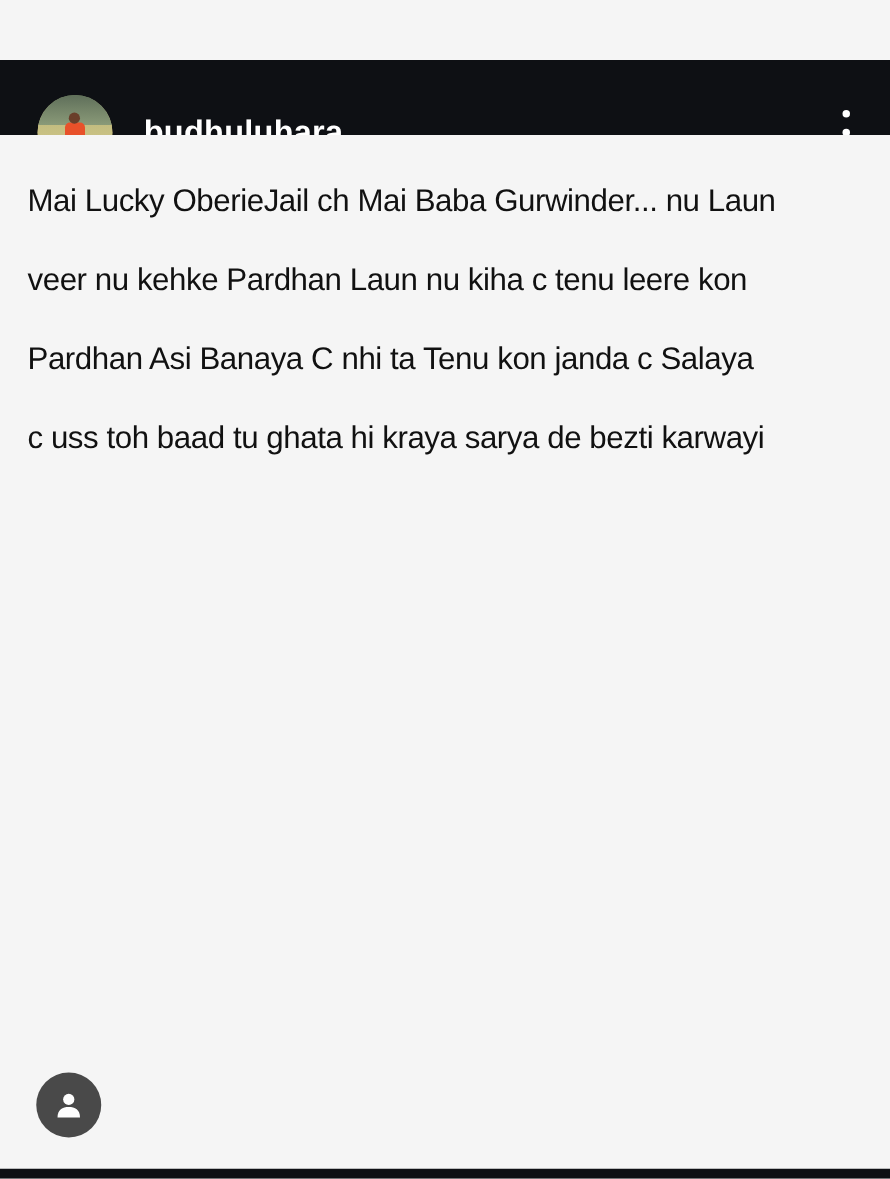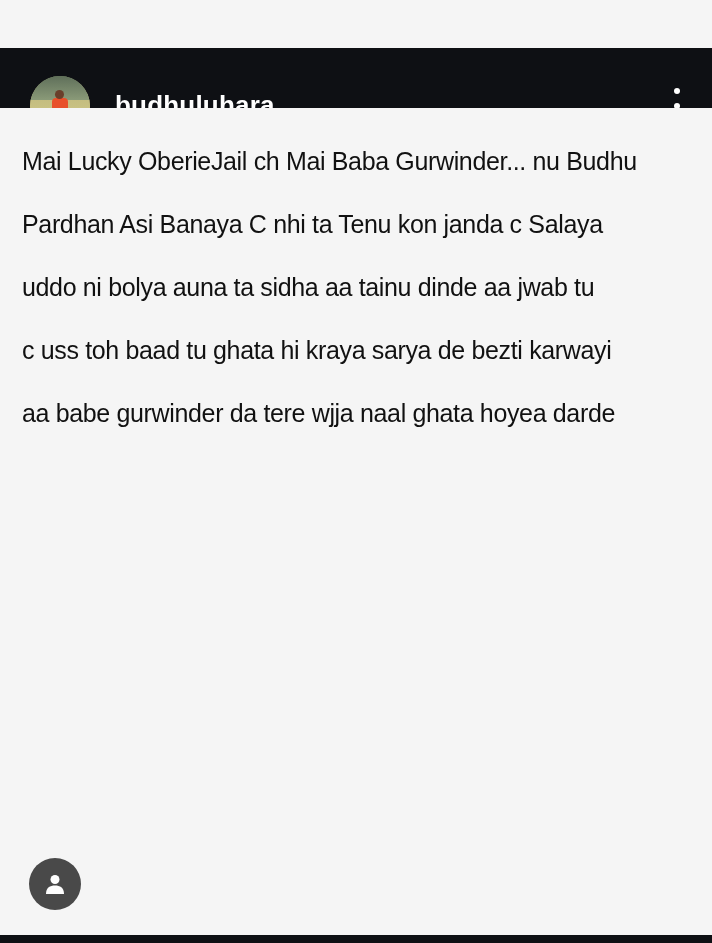--- a/index.html
+++ b/index.html
@@ -85,25 +85,24 @@
   <div class="username">budhuluhara</div>
   <div class="more">
     <span></span>
     <span></span>
     <span></span>
   </div>
 </div>
 
 <div class="post">
   <div class="post-text">
-    <div>Mai Lucky  OberieJail ch Mai Baba Gurwinder... nu Budhu</div>
+    <div>Mai Lucky  OberieJail ch Mai Baba Gurwinder... nu Laun</div>
+    <div>veer nu kehke Pardhan Laun nu kiha c tenu leere kon</div>
     <div>Pardhan Asi Banaya C nhi ta Tenu kon janda c Salaya</div>
-    <div>uddo ni bolya auna ta sidha aa tainu dinde aa jwab tu</div>
     <div>c uss toh baad tu ghata hi kraya sarya de bezti karwayi</div>
-    <div>aa babe gurwinder da tere wjja naal ghata hoyea darde</div>
     
     
     
     
     
     
     
     
     
     

